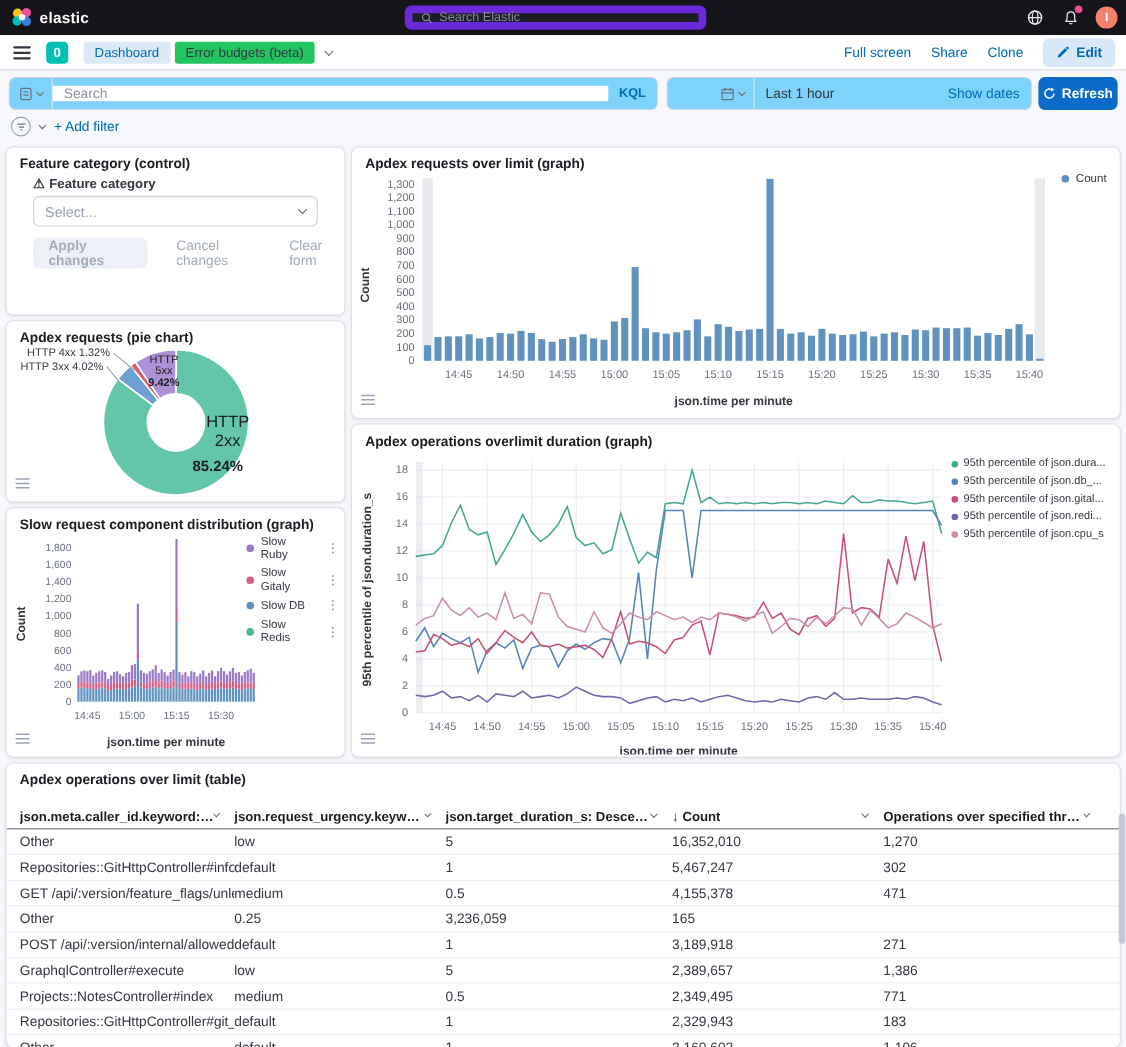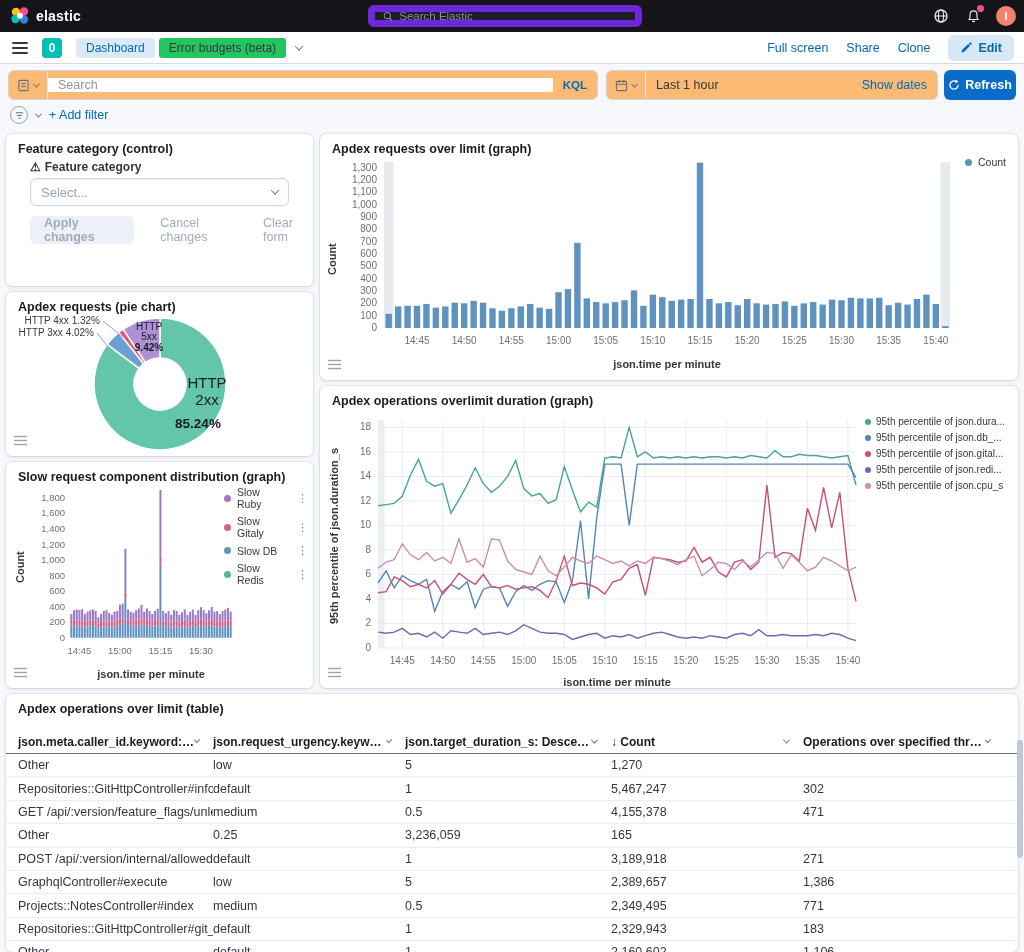--- a/index.html
+++ b/index.html
@@ -32,29 +32,29 @@
     color:#fff; font-size:12px; font-weight:700; display:flex; align-items:center; justify-content:center; }
   .crumb { height:20px; display:flex; align-items:center; padding:0 10px; border-radius:3px; font-size:12px; }
   .crumb.blue { background:#DCEAF7; color:#006BB4; margin-left:14px; }
   .crumb.gray { background:#22c55e; color:#343741; margin-left:4px; }
   #nav-right { position:absolute; right:10px; top:0; height:32px; display:flex; align-items:center; gap:18px; }
   .nav-link { color:#006BB4; font-size:12.5px; cursor:pointer; }
   #edit-btn { height:26px; padding:0 12px; background:#D9E8F8; border-radius:6px; color:#006BB4;
     font-size:12.5px; font-weight:600; display:flex; align-items:center; gap:6px; }
 
   
-  .inputbox { position:absolute; background:#fdba74; border:1px solid #CED4DF; border-radius:6px;
+  .inputbox { position:absolute; background:#7dd3fc; border:1px solid #CED4DF; border-radius:6px;
     display:flex; align-items:center; }
   #search-box { left:8px; top:70px; width:590px; height:30px; }
   #search-box input { flex:1; border:none; outline:none; font-size:12.5px; color:#69707D; font-family:inherit; }
   #search-box input::placeholder { color:#8E939F; }
   .icon-seg { display:flex; align-items:center; gap:4px; padding:0 8px; height:100%;
     border-right:1px solid #E3E8EF; color:#69707D; }
   .kql { font-size:11.5px; color:#006BB4; padding:0 10px; font-weight:600;}
-  #date-box { left:606px; top:70px; width:332px; height:30px; }
+  #date-box { left:606px; top:70px; width:332px; height:30px;padding-left:40px; }
   #date-box .range { font-size:12.5px; color:#343741; padding-left:10px; flex:1; }
   #show-dates { font-size:12.5px; color:#006BB4; padding-right:10px; }
   #refresh-btn { position:absolute; left:944px; top:70px; width:72px; height:30px; background:#0A6CC8;
     border-radius:6px; color:#fff; font-size:12.5px; font-weight:600;
     display:flex; align-items:center; justify-content:center; gap:5px; }
   #filter-row { position:absolute; left:10px; top:106px; display:flex; align-items:center; gap:8px; }
   #filter-circ { width:18px; height:18px; border-radius:50%; border:1px solid #98A2B3;
     display:flex; align-items:center; justify-content:center; }
   #add-filter { color:#006BB4; font-size:12.5px; }
 
@@ -770,20 +770,21 @@
       <div class="th">
         <span class="lbl">Operations over specified threshold...</span>
         <span class="chev sm"></span>
       </div>
     </div>
   <div id="tbl-body">
       <div class="tr">
         <div class="td">Other</div>
         <div class="td">low</div>
         <div class="td">5</div>
+        <div class="td">16,352,010</div>
         <div class="td">1,270</div>
       </div>
       <div class="tr">
         <div class="td">Repositories::GitHttpController#info_refs</div>
         <div class="td">default</div>
         <div class="td">1</div>
         <div class="td">5,467,247</div>
         <div class="td">302</div>
       </div>
       <div class="tr">

